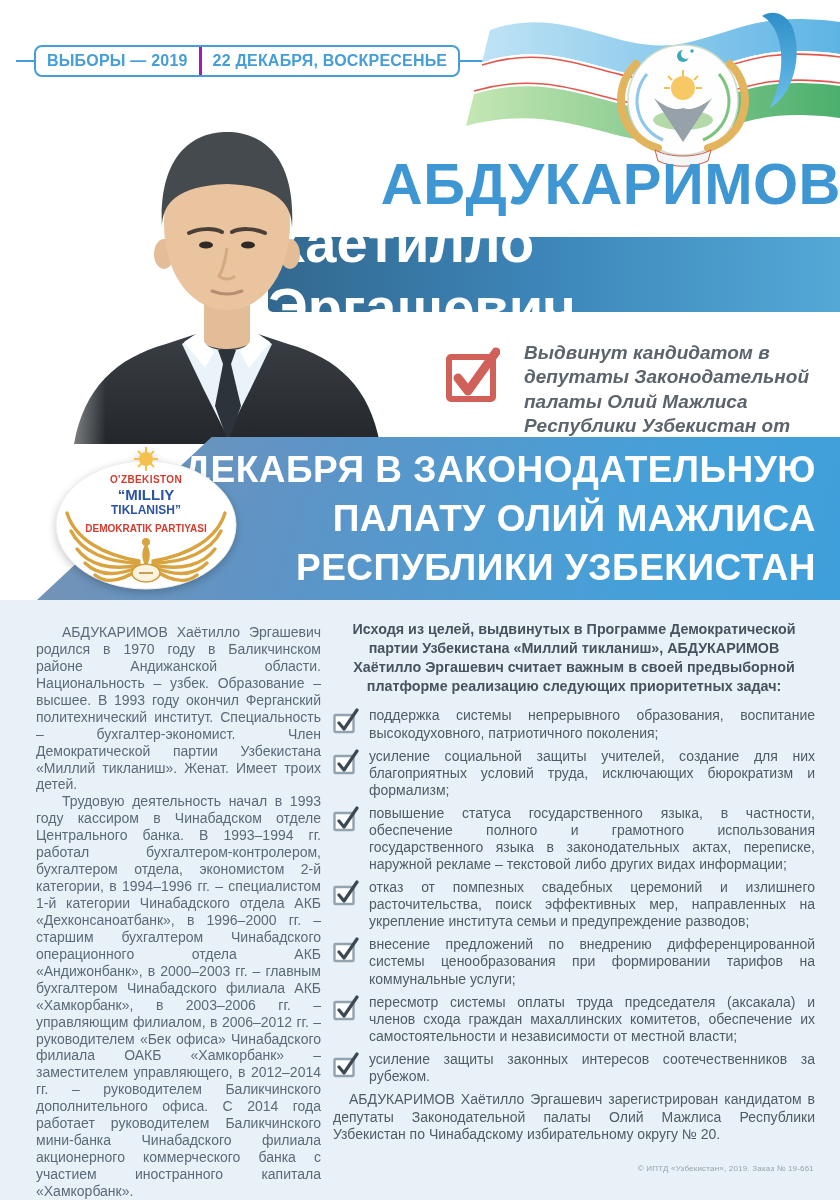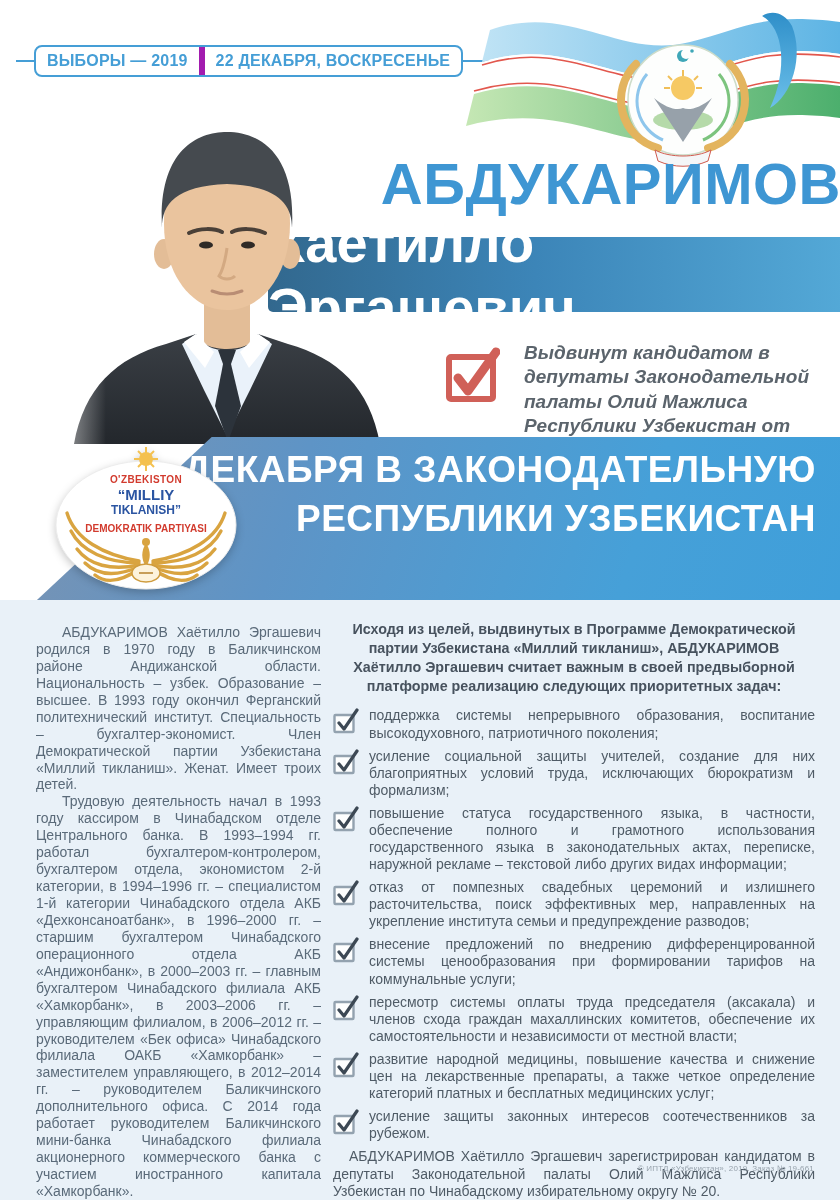--- a/index.html
+++ b/index.html
@@ -7,21 +7,21 @@
         font-family:"Liberation Sans",sans-serif;padding-left:23px;}
 
   
   .topline{position:absolute;top:60px;height:2px;background:#459ed6;}
   .topline.l1{left:16px;width:20px;}
   .topline.l2{left:326px;width:196px;}
   .badge{position:absolute;left:34px;top:45px;display:flex;align-items:stretch;
          border:2px solid #459ed6;border-radius:8px;background:#fff;color:#459ed6;
          font-weight:bold;font-size:16px;z-index:5;white-space:nowrap;}
   .badge-seg{padding:5px 11px;display:flex;align-items:center;letter-spacing:.2px;}
-  .badge-seg + .badge-seg{border-left:6px solid #a21caf;}
+  .badge-seg + .badge-seg{border-left:3px solid #a21caf;}
 
   
   .surname{position:absolute;top:150px;right:22px;font-size:58px;font-weight:bold;
            color:#3e96d3;z-index:2;letter-spacing:.5px;}
   .name-bar{position:absolute;left:268px;right:0;top:237px;height:75px;z-index:1;
             background:linear-gradient(90deg,#32688e 0%,#3c85b8 45%,#55abd9 100%);
             border-radius:5px 0 0 5px;display:flex;align-items:center;justify-content:flex-end;
             padding-right:48px;color:#fff;font-size:56px;font-weight:bold;box-sizing:border-box;}
 
   
@@ -165,20 +165,21 @@
 
   <svg class="nom-check" width="54" height="58" viewBox="0 0 54 58">
     <rect x="3" y="13" width="44" height="42" rx="2" fill="#ffffff" stroke="#d06058" stroke-width="6"></rect>
     <path fill="none" stroke="#d06058" stroke-width="9" stroke-linecap="round" stroke-linejoin="round" d="M12,34 L22,47 L50,8"></path>
   </svg>
   <div class="nom">Выдвинут кандидатом в депутаты Законодательной палаты Олий Мажлиса Республики Узбекистан от Демократической партии Узбекистана «Миллий тикланиш».</div>
 
   <div class="banner">
     <div class="banner-text">
       <div>ДЕКАБРЯ В ЗАКОНОДАТЕЛЬНУЮ</div>
+      <div>ПАЛАТУ ОЛИЙ МАЖЛИСА</div>
       <div>РЕСПУБЛИКИ УЗБЕКИСТАН</div>
     </div>
   </div>
 
   <div class="party-logo">
     <svg width="192" height="150" viewBox="0 0 192 150">
       <ellipse cx="96" cy="82" rx="90" ry="64" fill="#ffffff" stroke="#ececec" stroke-width="1"></ellipse>
       <g stroke="#f4c14f" stroke-width="2" fill="#f4c14f">
         <circle cx="96" cy="16" r="6"></circle>
         <line x1="96" y1="4" x2="96" y2="28"></line>
@@ -266,27 +267,20 @@
           </div>
 
           <div class="item">
             <svg class="cb" width="26" height="27" viewBox="0 0 26 27">
               <rect x="1.5" y="8" width="19" height="17" rx="1" fill="#fdfefe" stroke="#93a2af" stroke-width="2.4"></rect>
               <path fill="none" stroke="#3c4854" stroke-width="3.2" stroke-linecap="round" stroke-linejoin="round" d="M6,16 L11,22 L24,3"></path>
             </svg>
             <span>пересмотр системы оплаты труда председателя (аксакала) и членов схода граждан махаллинских комитетов, обеспечение их самостоятельности и независимости от местной власти;</span>
           </div>
 
-          <div class="item">
-            <svg class="cb" width="26" height="27" viewBox="0 0 26 27">
-              <rect x="1.5" y="8" width="19" height="17" rx="1" fill="#fdfefe" stroke="#93a2af" stroke-width="2.4"></rect>
-              <path fill="none" stroke="#3c4854" stroke-width="3.2" stroke-linecap="round" stroke-linejoin="round" d="M6,16 L11,22 L24,3"></path>
-            </svg>
-            <span>развитие народной медицины, повышение качества и снижение цен на лекарственные препараты, а также четкое определение категорий платных и бесплатных медицинских услуг;</span>
-          </div>
 
           <div class="item">
             <svg class="cb" width="26" height="27" viewBox="0 0 26 27">
               <rect x="1.5" y="8" width="19" height="17" rx="1" fill="#fdfefe" stroke="#93a2af" stroke-width="2.4"></rect>
               <path fill="none" stroke="#3c4854" stroke-width="3.2" stroke-linecap="round" stroke-linejoin="round" d="M6,16 L11,22 L24,3"></path>
             </svg>
             <span>усиление защиты законных интересов соотечественников за рубежом.</span>
           </div>
         </div>
 

